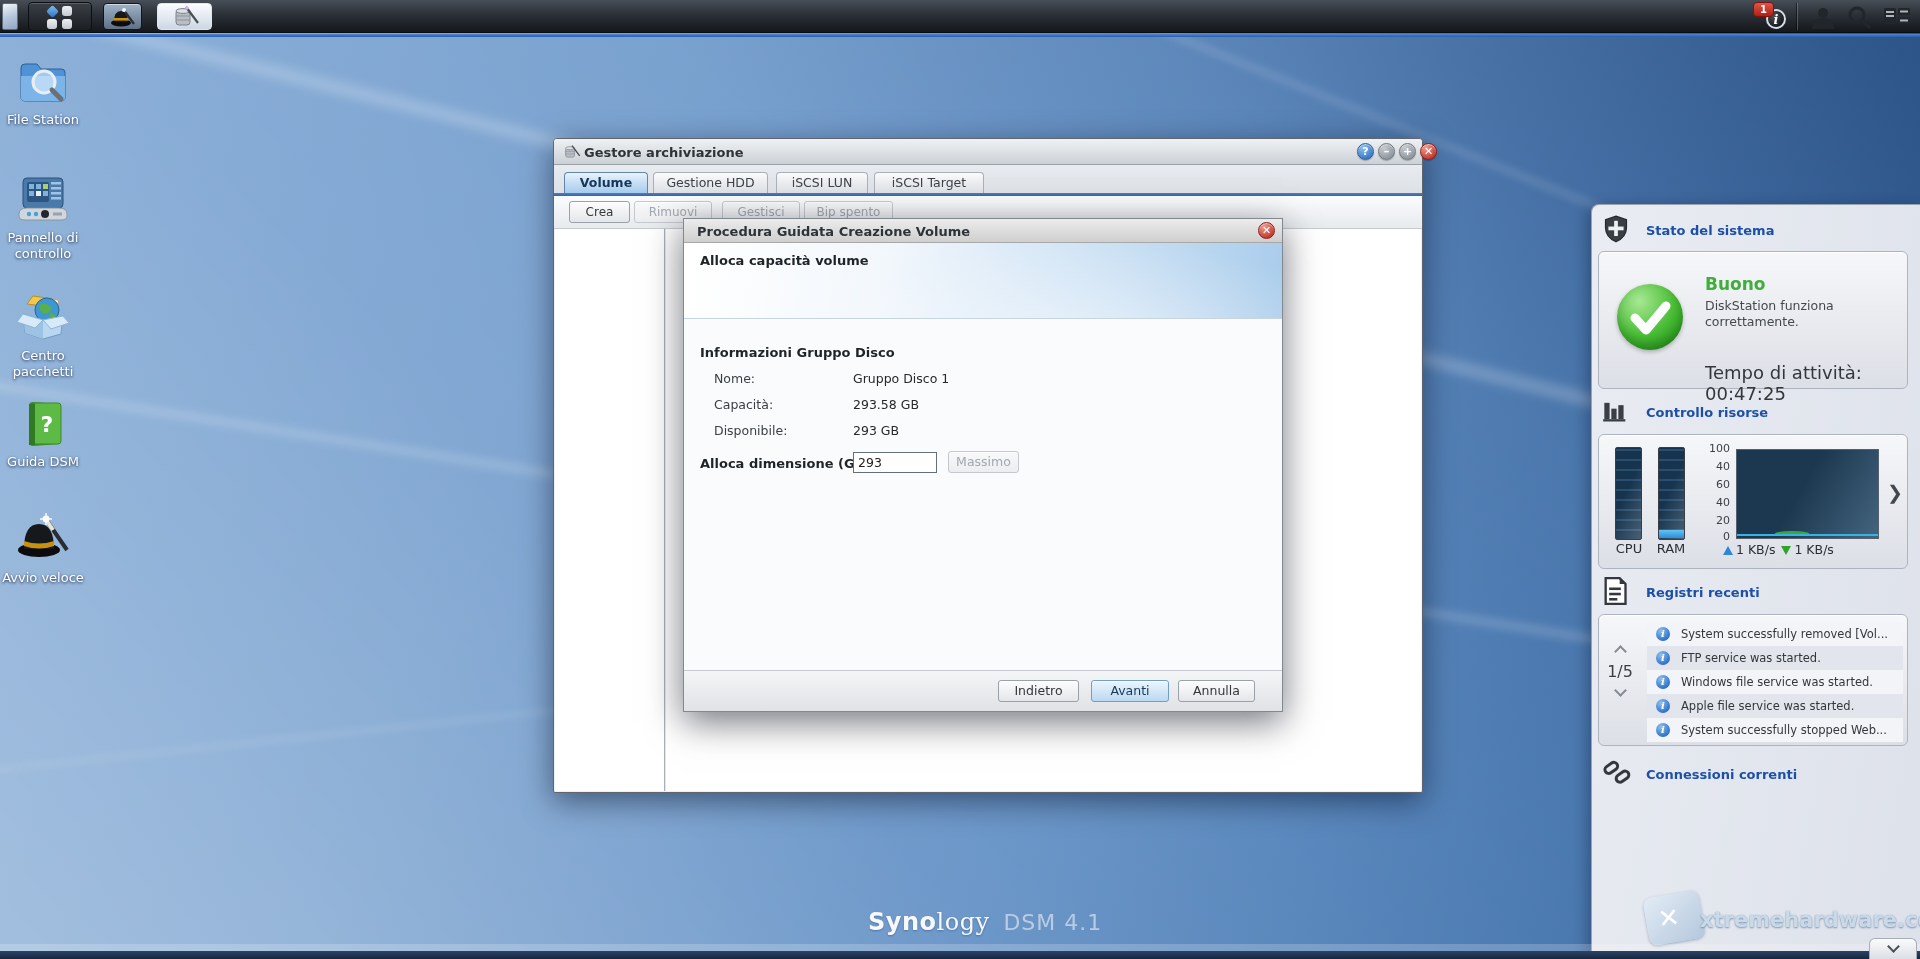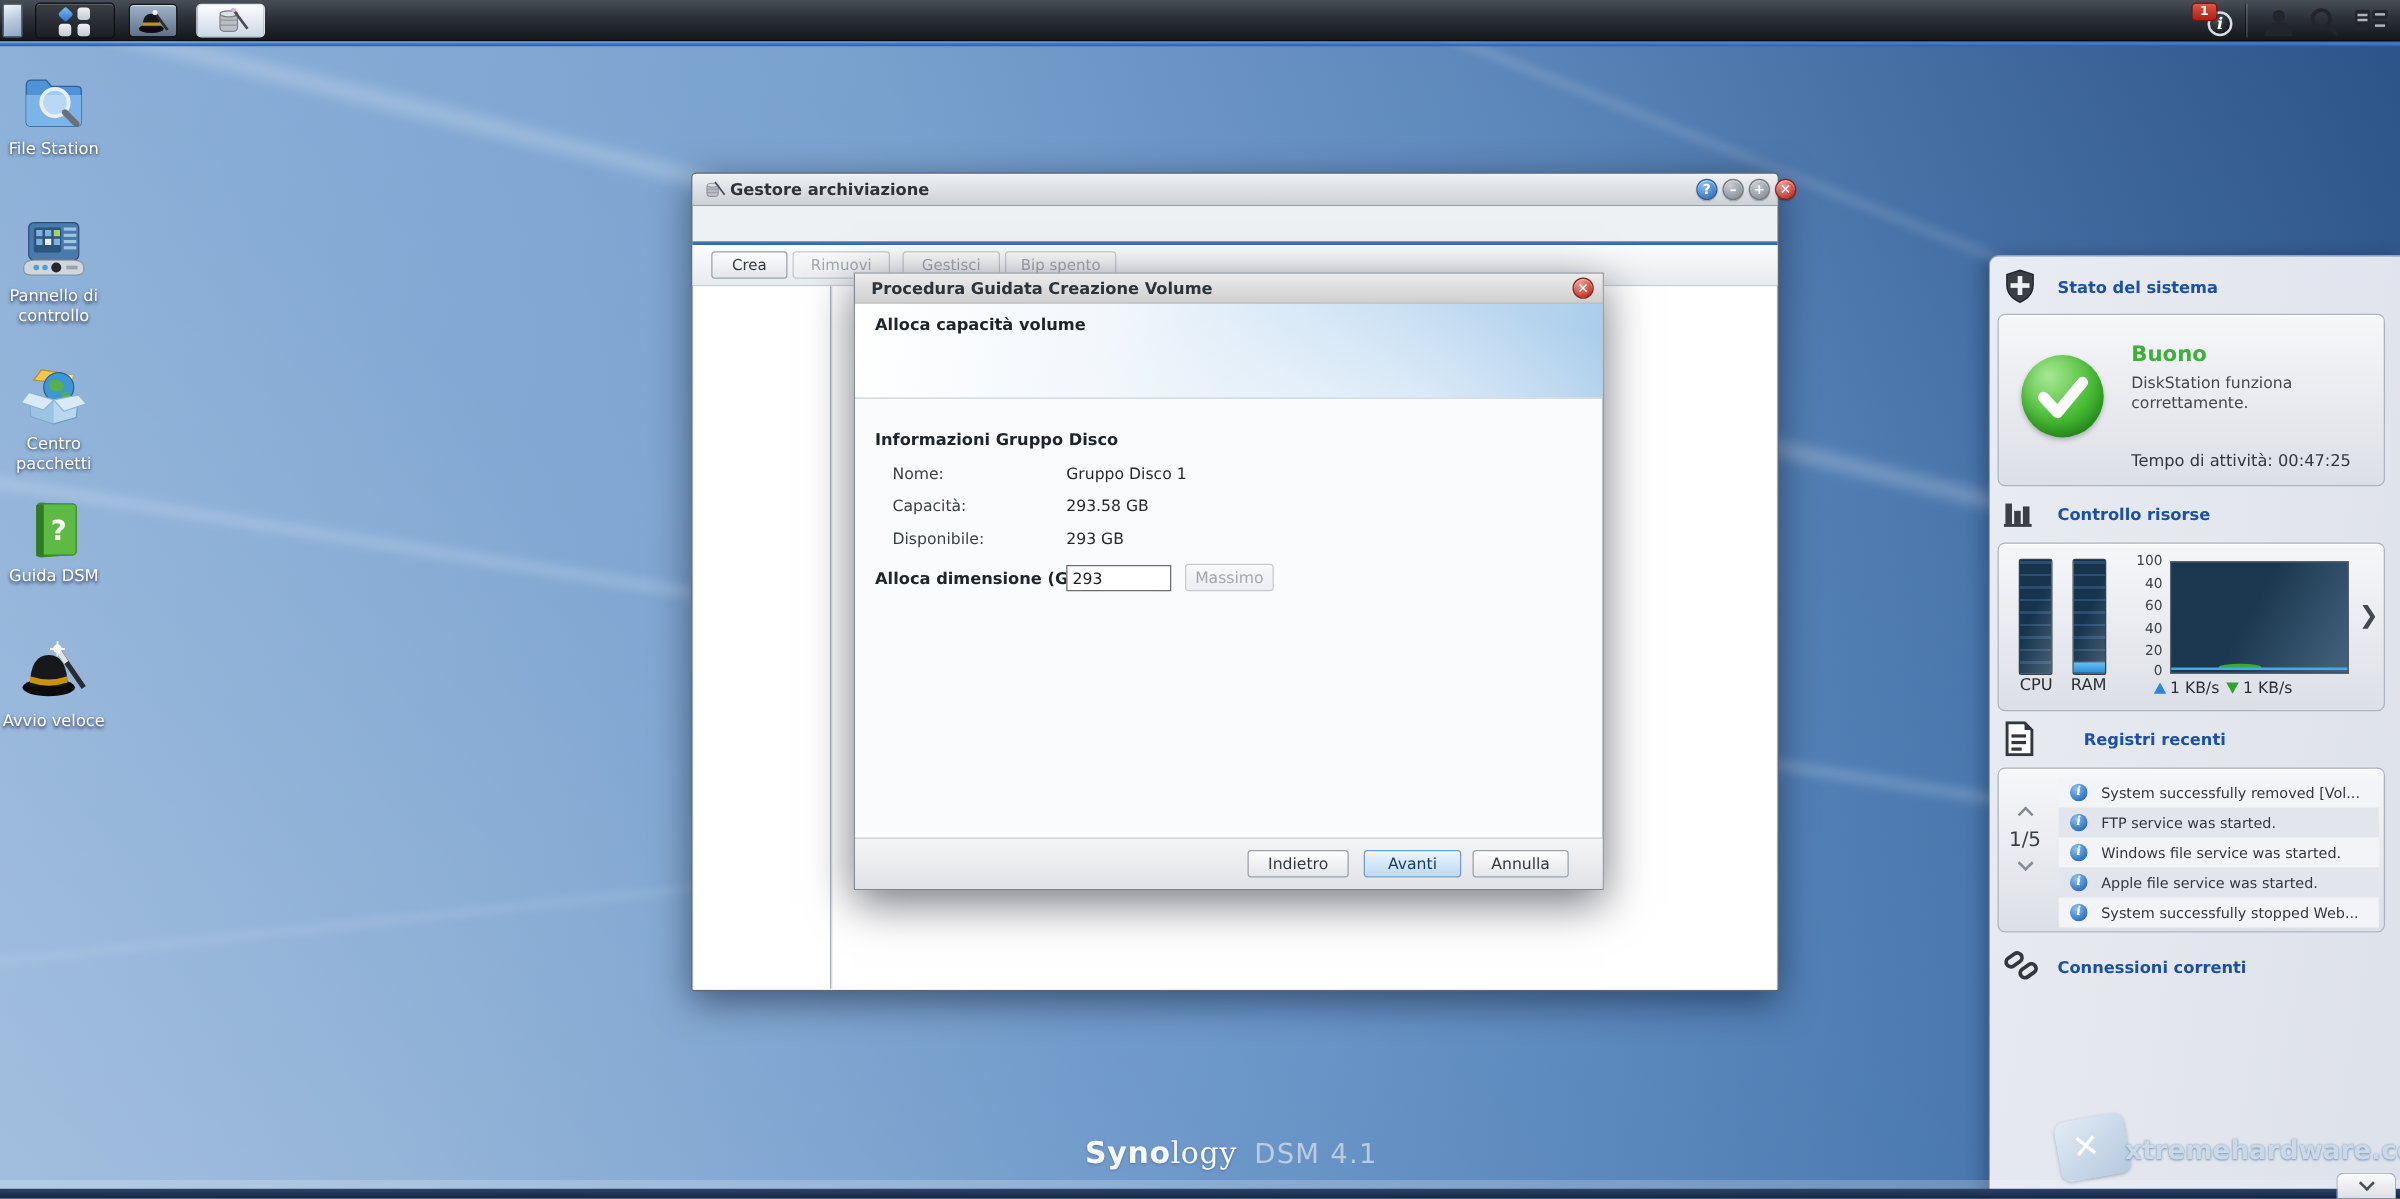--- a/index.html
+++ b/index.html
@@ -119,21 +119,21 @@
   .wg-head { position:absolute; left:54px; font-weight:bold; font-size:13px; color:#1c50a8; }
   .wg-ico { position:absolute; left:10px; }
   .wg-box { position:absolute; left:6px; width:310px; border:1px solid #aeb4bf; border-radius:6px;
     background:linear-gradient(#f6f7f9,#dcdfe6); box-shadow:inset 0 1px 0 #fff; }
 
   .check-ball { position:absolute; left:18px; top:32px; width:66px; height:66px; border-radius:50%;
     background:radial-gradient(circle at 34% 26%, #a8e893, #47bb33 55%, #2a9420 85%);
     box-shadow:inset 0 -6px 10px rgba(0,60,0,0.25), 0 2px 4px rgba(0,0,0,0.25); }
   .status-good { position:absolute; left:106px; top:22px; font-weight:bold; font-size:17px; color:#3fae3b; }
   .status-desc { position:absolute; left:106px; top:46px; width:170px; font-size:12.5px; color:#44484d; line-height:16px; }
-  .status-uptime { position:absolute; left:106px; top:110px; font-size:13px; color:#33373c; }
+  .status-uptime { position:absolute; left:106px; top:110px; font-size:18px; color:#33373c; }
 
   .meter { position:absolute; top:12px; width:27px; height:93px; border:1px solid #3a3e44;
     background:
       linear-gradient(295deg, rgba(255,255,255,0.22), rgba(255,255,255,0) 55%),
       repeating-linear-gradient(to top, #16344e 0 8px, #2a4d70 8px 10px);
     border-radius:2px; }
   .meter .fill { position:absolute; left:0; right:0; bottom:1px; background:linear-gradient(#66c2f2,#2b8ed6); }
   .meter-lbl { position:absolute; top:106px; width:40px; text-align:center; font-size:13px; color:#2b2f34; }
   .ytick { position:absolute; width:30px; text-align:right; font-size:11px; color:#3c4147; }
   .mini-chart { position:absolute; left:137px; top:14px; width:143px; height:90px; border:1px solid #55616d;
@@ -330,20 +330,34 @@
         <line x1="4" y1="15" x2="18" y2="15" stroke="#8d939b"></line>
         <line x1="14" y1="2" x2="26" y2="18" stroke="#4a4e54" stroke-width="2.2"></line>
       </svg>
       <span class="w-title">Gestore archiviazione</span>
       <span class="wc wc-help">?</span>
       <span class="wc wc-min">–</span>
       <span class="wc wc-max">+</span>
       <span class="wc wc-close">✕</span>
     </div>
 
+    <div class="w-tabbar">
+      <div class="tab active" style="left:10px;width:84px;">
+        <span>Volume</span>
+      </div>
+      <div class="tab" style="left:99px;width:115px;">
+        <span>Gestione HDD</span>
+      </div>
+      <div class="tab" style="left:222px;width:92px;">
+        <span>iSCSI LUN</span>
+      </div>
+      <div class="tab" style="left:320px;width:110px;">
+        <span>iSCSI Target</span>
+      </div>
+    </div>
     <div class="w-tabline"></div>
 
     <div class="w-toolbar">
       <div class="tbtn" style="left:15px;width:61px;">Crea</div>
       <div class="tbtn disabled" style="left:80px;width:78px;">Rimuovi</div>
       <div class="tbtn disabled" style="left:168px;width:78px;">Gestisci</div>
       <div class="tbtn disabled" style="left:250px;width:89px;">Bip spento</div>
     </div>
 
     <div class="w-content">
@@ -429,21 +443,21 @@
       <span class="net-row"><span class="arr up"></span><span>1 KB/s</span><span class="arr down"></span><span>1 KB/s</span></span>
     </div>
 
     <svg class="wg-ico" style="top:372px;" width="26" height="28" viewBox="0 0 22 24">
       <path d="M3 1 L15 1 L20 6 L20 23 L3 23 Z" fill="#fff" stroke="#33383e" stroke-width="2"></path>
       <path d="M15 1 L15 6 L20 6 Z" fill="#33383e"></path>
       <rect x="6" y="9" width="10" height="2.2" fill="#33383e"></rect>
       <rect x="6" y="13.5" width="10" height="2.2" fill="#33383e"></rect>
       <rect x="6" y="18" width="7" height="2.2" fill="#33383e"></rect>
     </svg>
-    <span class="wg-head" style="top:380px;margin-left:21px;">Registri recenti</span>
+    <span class="wg-head" style="top:380px;">Registri recenti</span>
     <div class="wg-box" style="top:409px;height:132px;">
       <div class="pager" style="left:4px;top:30px;">
         <span class="chev up"></span>
         <div class="pg">1/5</div>
         <span class="chev down"></span>
       </div>
       <div class="log-rows">
         <div class="log-row"><span class="info-dot">i</span><span>System successfully removed [Vol...</span></div>
         <div class="log-row"><span class="info-dot">i</span><span>FTP service was started.</span></div>
         <div class="log-row"><span class="info-dot">i</span><span>Windows file service was started.</span></div>

